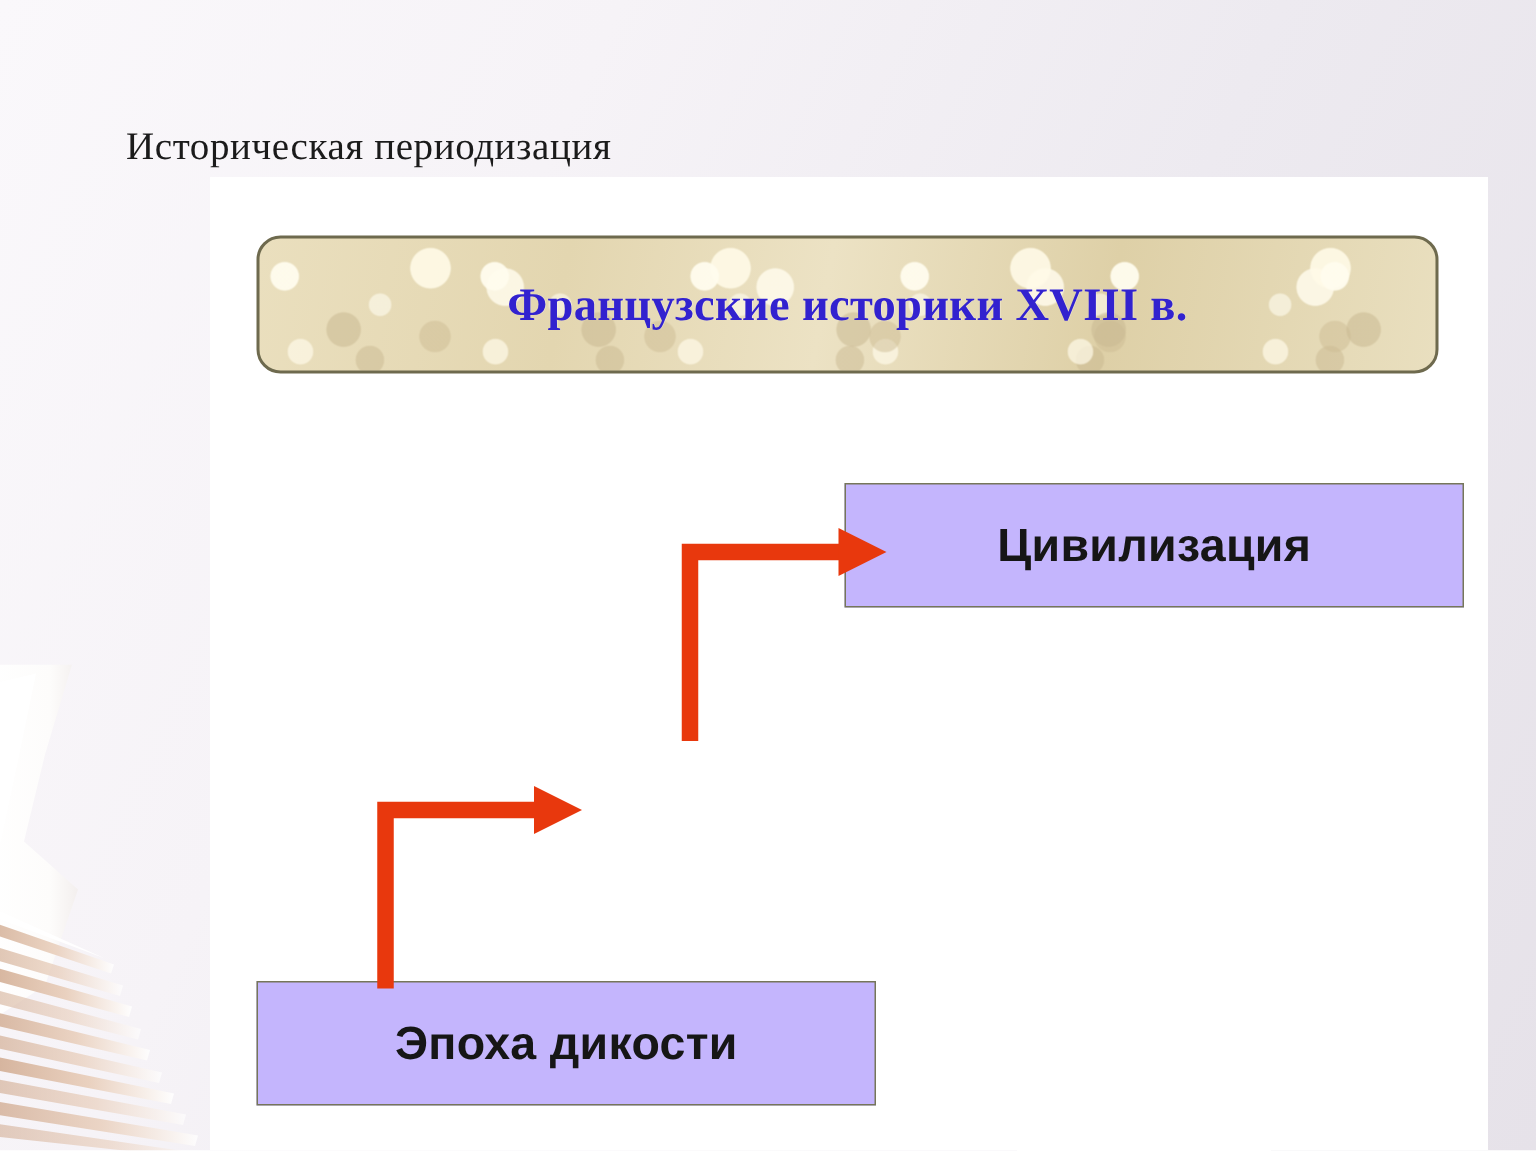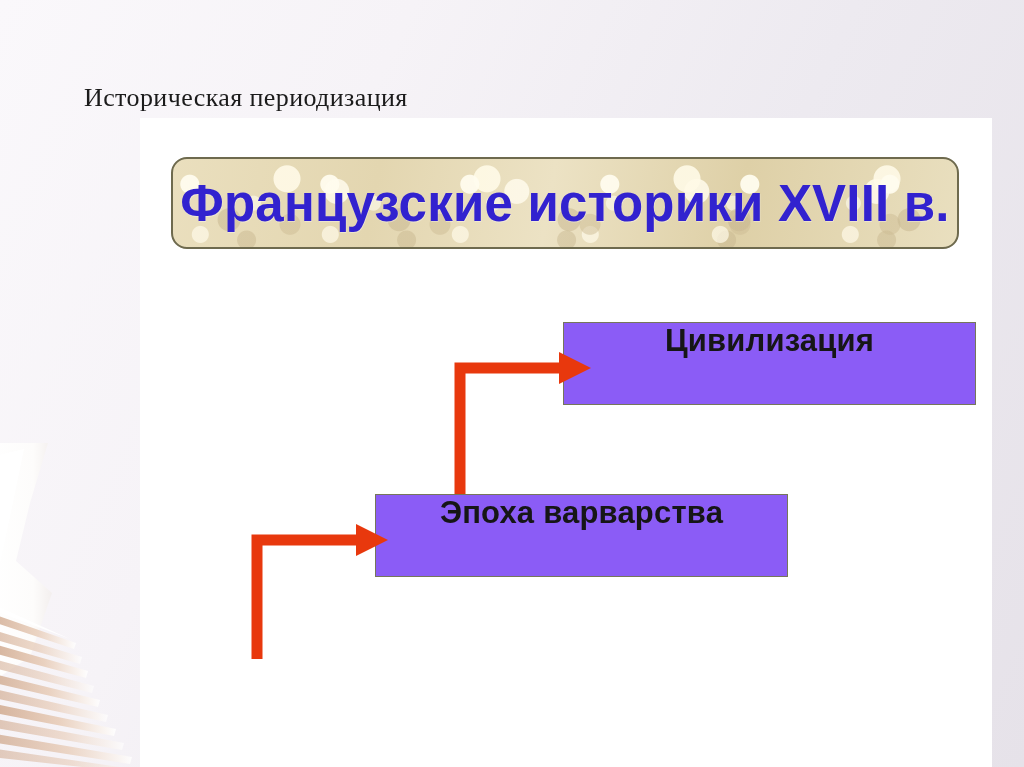--- a/index.html
+++ b/index.html
@@ -81,36 +81,37 @@
       radial-gradient(circle at 67% 48%, rgba(255,253,240,0.6) 0 7px, transparent 8px),
       linear-gradient(100deg, #eadfbe 0%, #e3d6b0 26%, #ece2c4 48%, #ded0a7 72%, #e9dfbf 100%);
     background-size: 140px 90px, 170px 92px, 200px 90px, 150px 92px,
                      180px 90px, 130px 92px, 160px 90px, 120px 92px, 100% 100%;
     display: flex;
     align-items: center;
     justify-content: center;
     box-sizing: border-box;
   }
   .banner-text {
-    font-family: Liberation Sans, sans-serif;
-    font-size: 51px;
+    font-family: Liberation Serif, serif;
+    font-size: 31px;
     font-weight: bold;
     color: #3222cf;
     letter-spacing: 0.2px;
     white-space: nowrap;
     text-shadow: 0.5px 0.5px 0 rgba(255,255,255,0.35);
   }
 
   
   .stage-box {
     position: absolute;
-    background: #8b5cf6;
+    background: #c4b5fd;
     border: 1.5px solid #76765a;
     box-sizing: border-box;
     display: flex;
+    align-items: center;
     justify-content: center;
   }
   .stage-label {
     font-family: "Liberation Sans", sans-serif;
     font-weight: bold;
     font-size: 31px;
     color: #161616;
     white-space: nowrap;
     letter-spacing: 0.2px;
   }
@@ -188,24 +189,24 @@
   <div class="content-panel">
 
     <div class="banner">
       <span class="banner-text">Французские историки XVIII в.</span>
     </div>
 
     <div class="stage-box" id="box-civilization">
       <span class="stage-label">Цивилизация</span>
     </div>
 
-    <div class="stage-box" id="box-barbarism">
-      <span class="stage-label">Эпоха варварства</span>
-    </div>
-
+
+    <div class="stage-box" id="box-savagery">
+      <span class="stage-label">Эпоха дикости</span>
+    </div>
 
     <div class="elbow-arrow" id="arrow-savagery-to-barbarism">
       <svg width="145" height="135" viewBox="0 0 145 135" xmlns="http://www.w3.org/2000/svg" aria-hidden="true">
         <path d="M7 128 L7 9 L113 9" fill="none" stroke="#e8380d" stroke-width="11" stroke-linecap="butt" stroke-linejoin="miter"></path>
         <polygon points="106,-7 138,9 106,25" fill="#e8380d"></polygon>
       </svg>
     </div>
 
     <div class="elbow-arrow" id="arrow-barbarism-to-civilization">
       <svg width="145" height="140" viewBox="0 0 145 140" xmlns="http://www.w3.org/2000/svg" aria-hidden="true">

